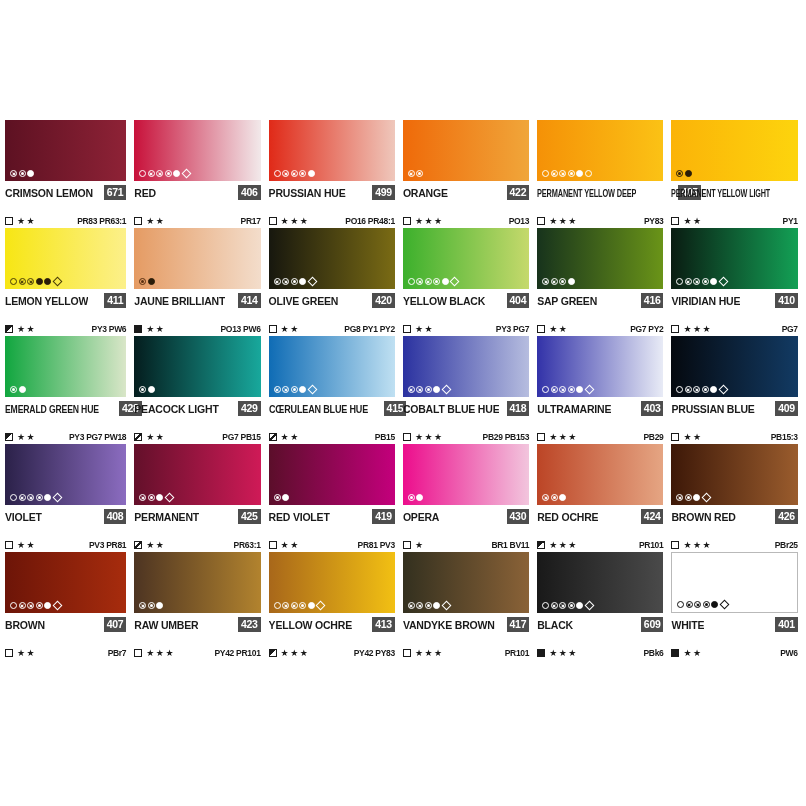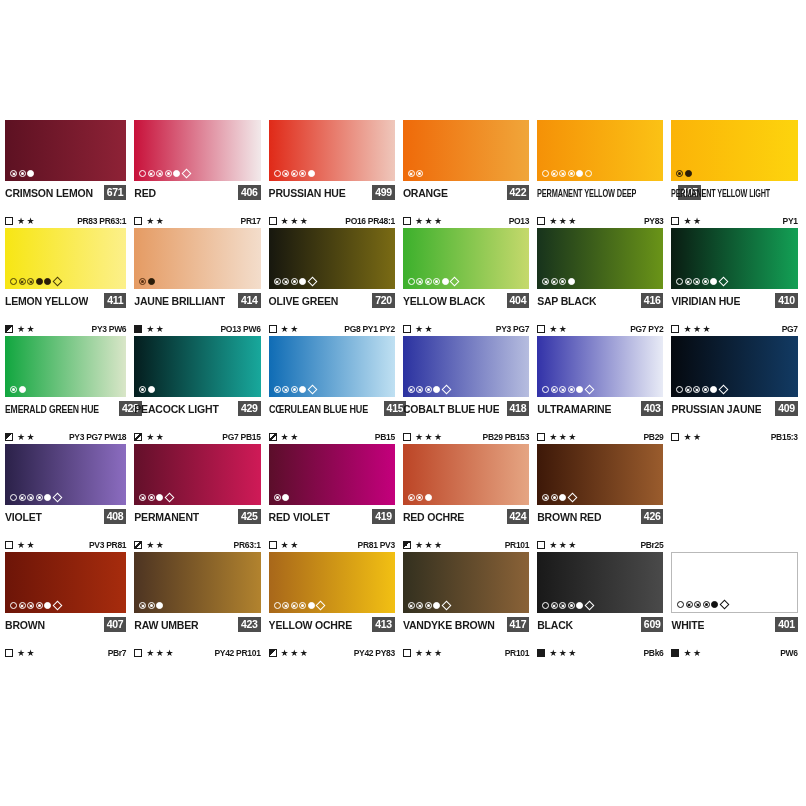--- a/index.html
+++ b/index.html
@@ -312,21 +312,21 @@
           <div class="dots">
             <span class="dot cross" style="color: rgb(255, 255, 255);"></span>
             <span class="dot cross" style="color: rgb(255, 255, 255);"></span>
             <span class="dot half" style="color: rgb(255, 255, 255);"></span>
             <span class="dot solid" style="color: rgb(255, 255, 255);"></span>
             <span class="dot diamond" style="color: rgb(255, 255, 255);"></span>
           </div>
         </div>
         <div class="namerow">
           <div class="pname">OLIVE GREEN</div>
-          <div class="code">720</div>
+          <div class="code">420</div>
         </div>
         <div class="metarow">
           <div class="metaleft">
             <span class="opq transparent"></span>
             <span class="stars">★★</span>
           </div>
           <div class="pig">PG8 PY1 PY2</div>
         </div>
       </div>
       <div class="cell">
@@ -355,21 +355,21 @@
       <div class="cell">
         <div class="swatch" style="background: linear-gradient(90deg, rgb(23, 51, 28) 0%, rgb(106, 148, 24) 100%);">
           <div class="dots">
             <span class="dot cross" style="color: rgb(255, 255, 255);"></span>
             <span class="dot cross" style="color: rgb(255, 255, 255);"></span>
             <span class="dot half" style="color: rgb(255, 255, 255);"></span>
             <span class="dot solid" style="color: rgb(255, 255, 255);"></span>
           </div>
         </div>
         <div class="namerow">
-          <div class="pname">SAP BLACK</div>
+          <div class="pname">SAP GREEN</div>
           <div class="code">416</div>
         </div>
         <div class="metarow">
           <div class="metaleft">
             <span class="opq transparent"></span>
             <span class="stars">★★</span>
           </div>
           <div class="pig">PG7 PY2</div>
         </div>
       </div>
@@ -508,21 +508,21 @@
           <div class="dots">
             <span class="dot ring" style="color: rgb(255, 255, 255);"></span>
             <span class="dot cross" style="color: rgb(255, 255, 255);"></span>
             <span class="dot cross" style="color: rgb(255, 255, 255);"></span>
             <span class="dot half" style="color: rgb(255, 255, 255);"></span>
             <span class="dot solid" style="color: rgb(255, 255, 255);"></span>
             <span class="dot diamond" style="color: rgb(255, 255, 255);"></span>
           </div>
         </div>
         <div class="namerow">
-          <div class="pname">PRUSSIAN JAUNE</div>
+          <div class="pname">PRUSSIAN BLUE</div>
           <div class="code">409</div>
         </div>
         <div class="metarow">
           <div class="metaleft">
             <span class="opq transparent"></span>
             <span class="stars">★★</span>
           </div>
           <div class="pig">PB15:3</div>
         </div>
       </div>
@@ -582,20 +582,39 @@
         <div class="namerow">
           <div class="pname">RED VIOLET</div>
           <div class="code">419</div>
         </div>
         <div class="metarow">
           <div class="metaleft">
             <span class="opq transparent"></span>
             <span class="stars">★★</span>
           </div>
           <div class="pig">PR81 PV3</div>
+        </div>
+      </div>
+      <div class="cell">
+        <div class="swatch" style="background: linear-gradient(90deg, rgb(236, 13, 140) 0%, rgb(242, 197, 221) 100%);">
+          <div class="dots">
+            <span class="dot half" style="color: rgb(255, 255, 255);"></span>
+            <span class="dot solid" style="color: rgb(255, 255, 255);"></span>
+          </div>
+        </div>
+        <div class="namerow">
+          <div class="pname">OPERA</div>
+          <div class="code">430</div>
+        </div>
+        <div class="metarow">
+          <div class="metaleft">
+            <span class="opq transparent"></span>
+            <span class="stars">★</span>
+          </div>
+          <div class="pig">BR1 BV11</div>
         </div>
       </div>
       <div class="cell">
         <div class="swatch" style="background: linear-gradient(90deg, rgb(188, 69, 38) 0%, rgb(229, 165, 131) 100%);">
           <div class="dots">
             <span class="dot cross" style="color: rgb(255, 255, 255);"></span>
             <span class="dot half" style="color: rgb(255, 255, 255);"></span>
             <span class="dot solid" style="color: rgb(255, 255, 255);"></span>
           </div>
         </div>

